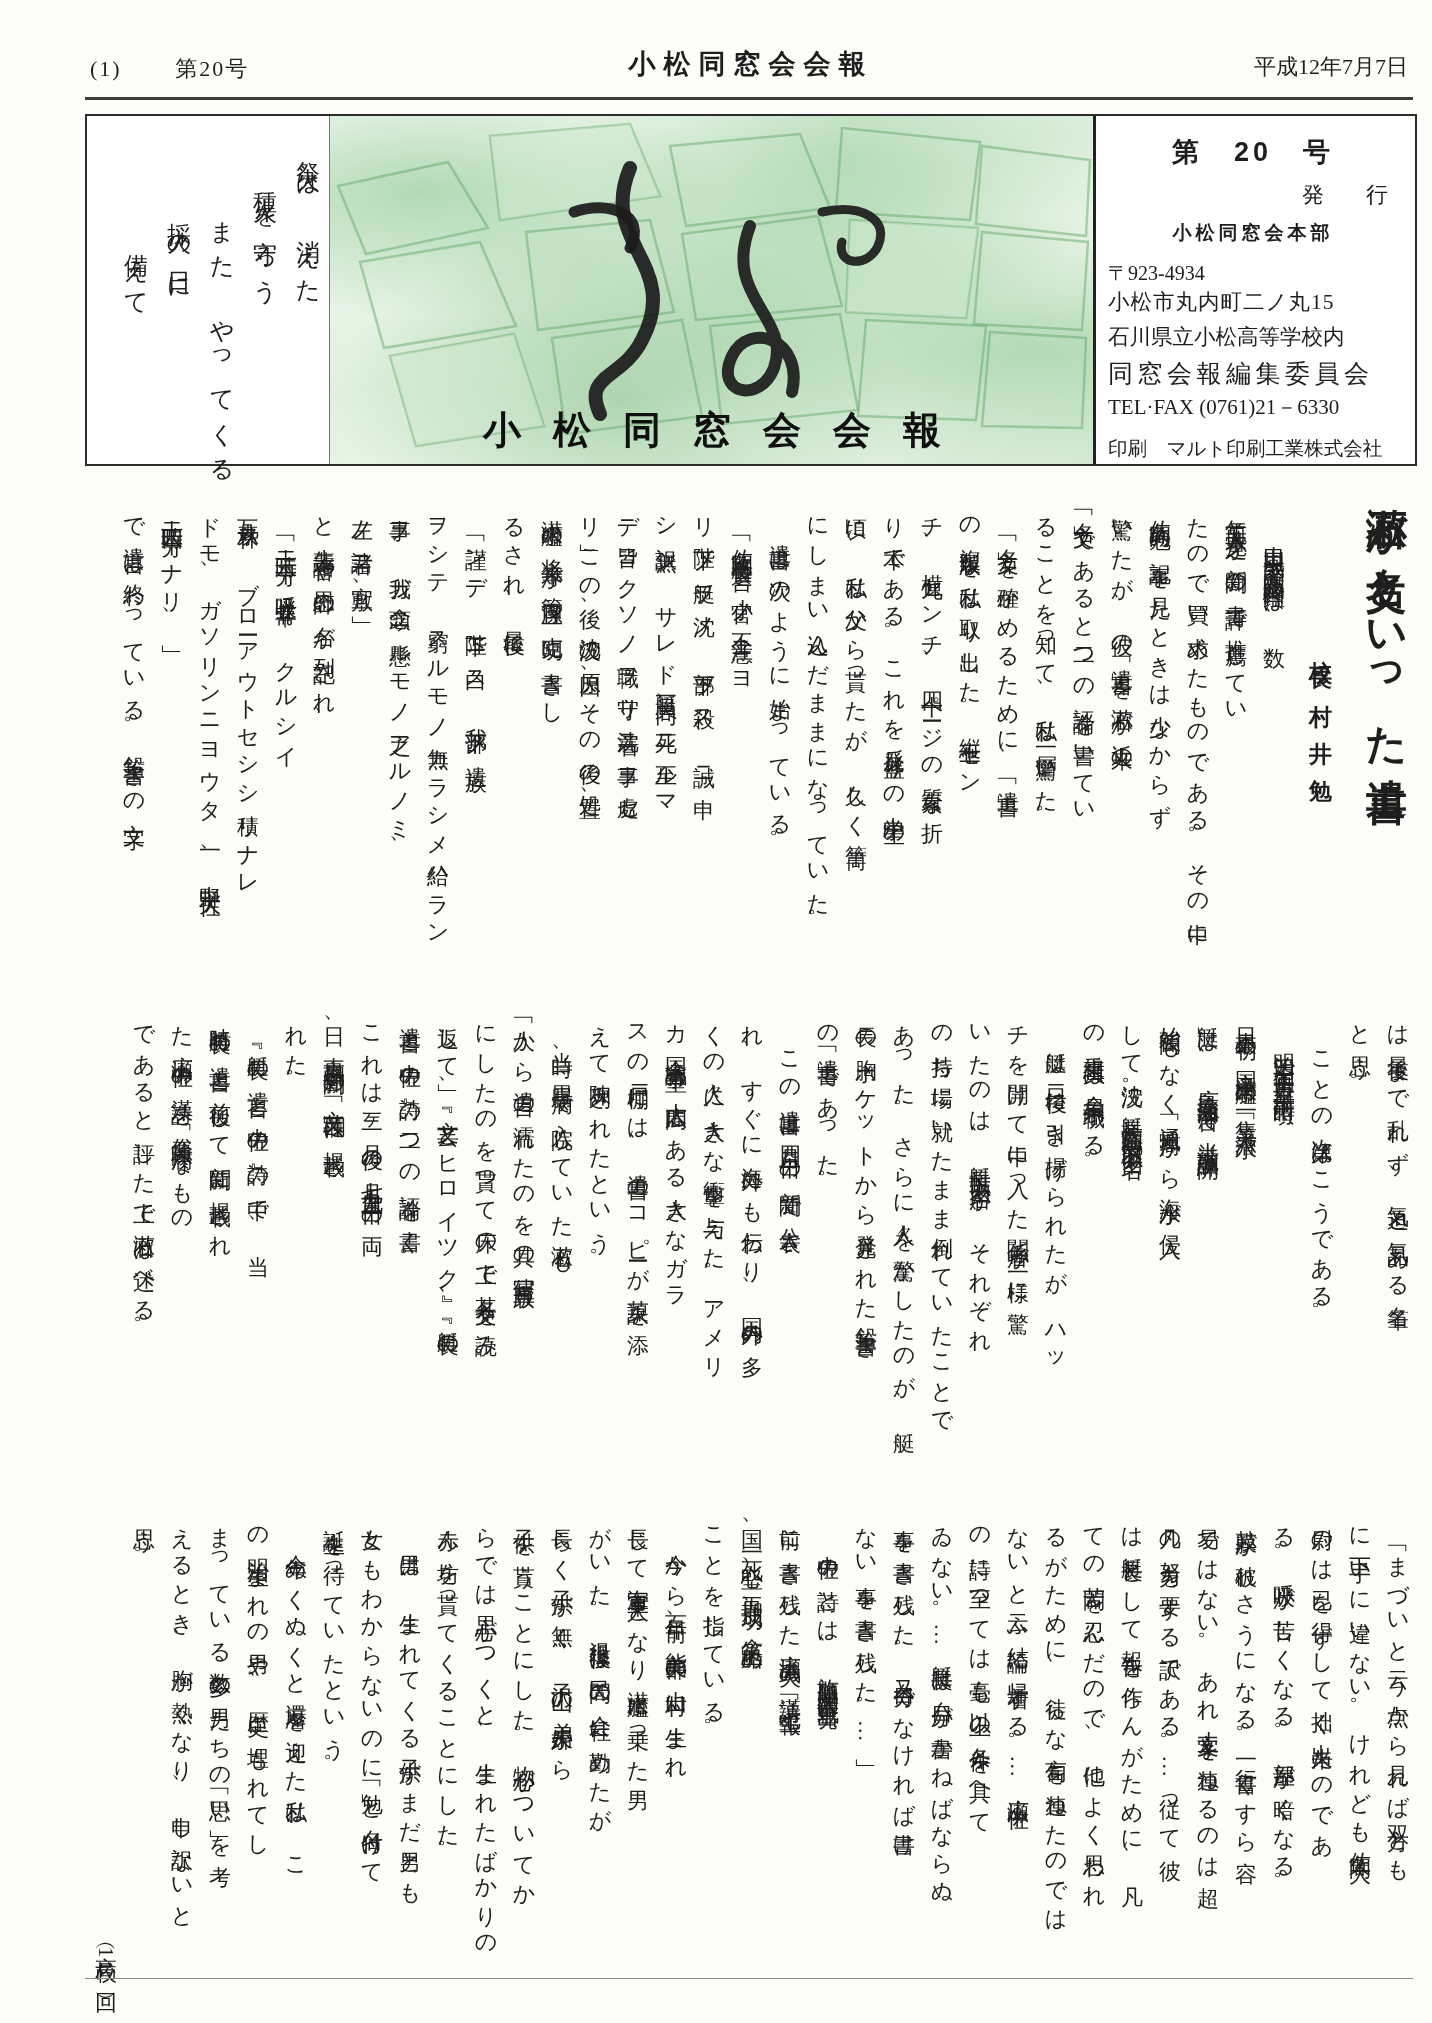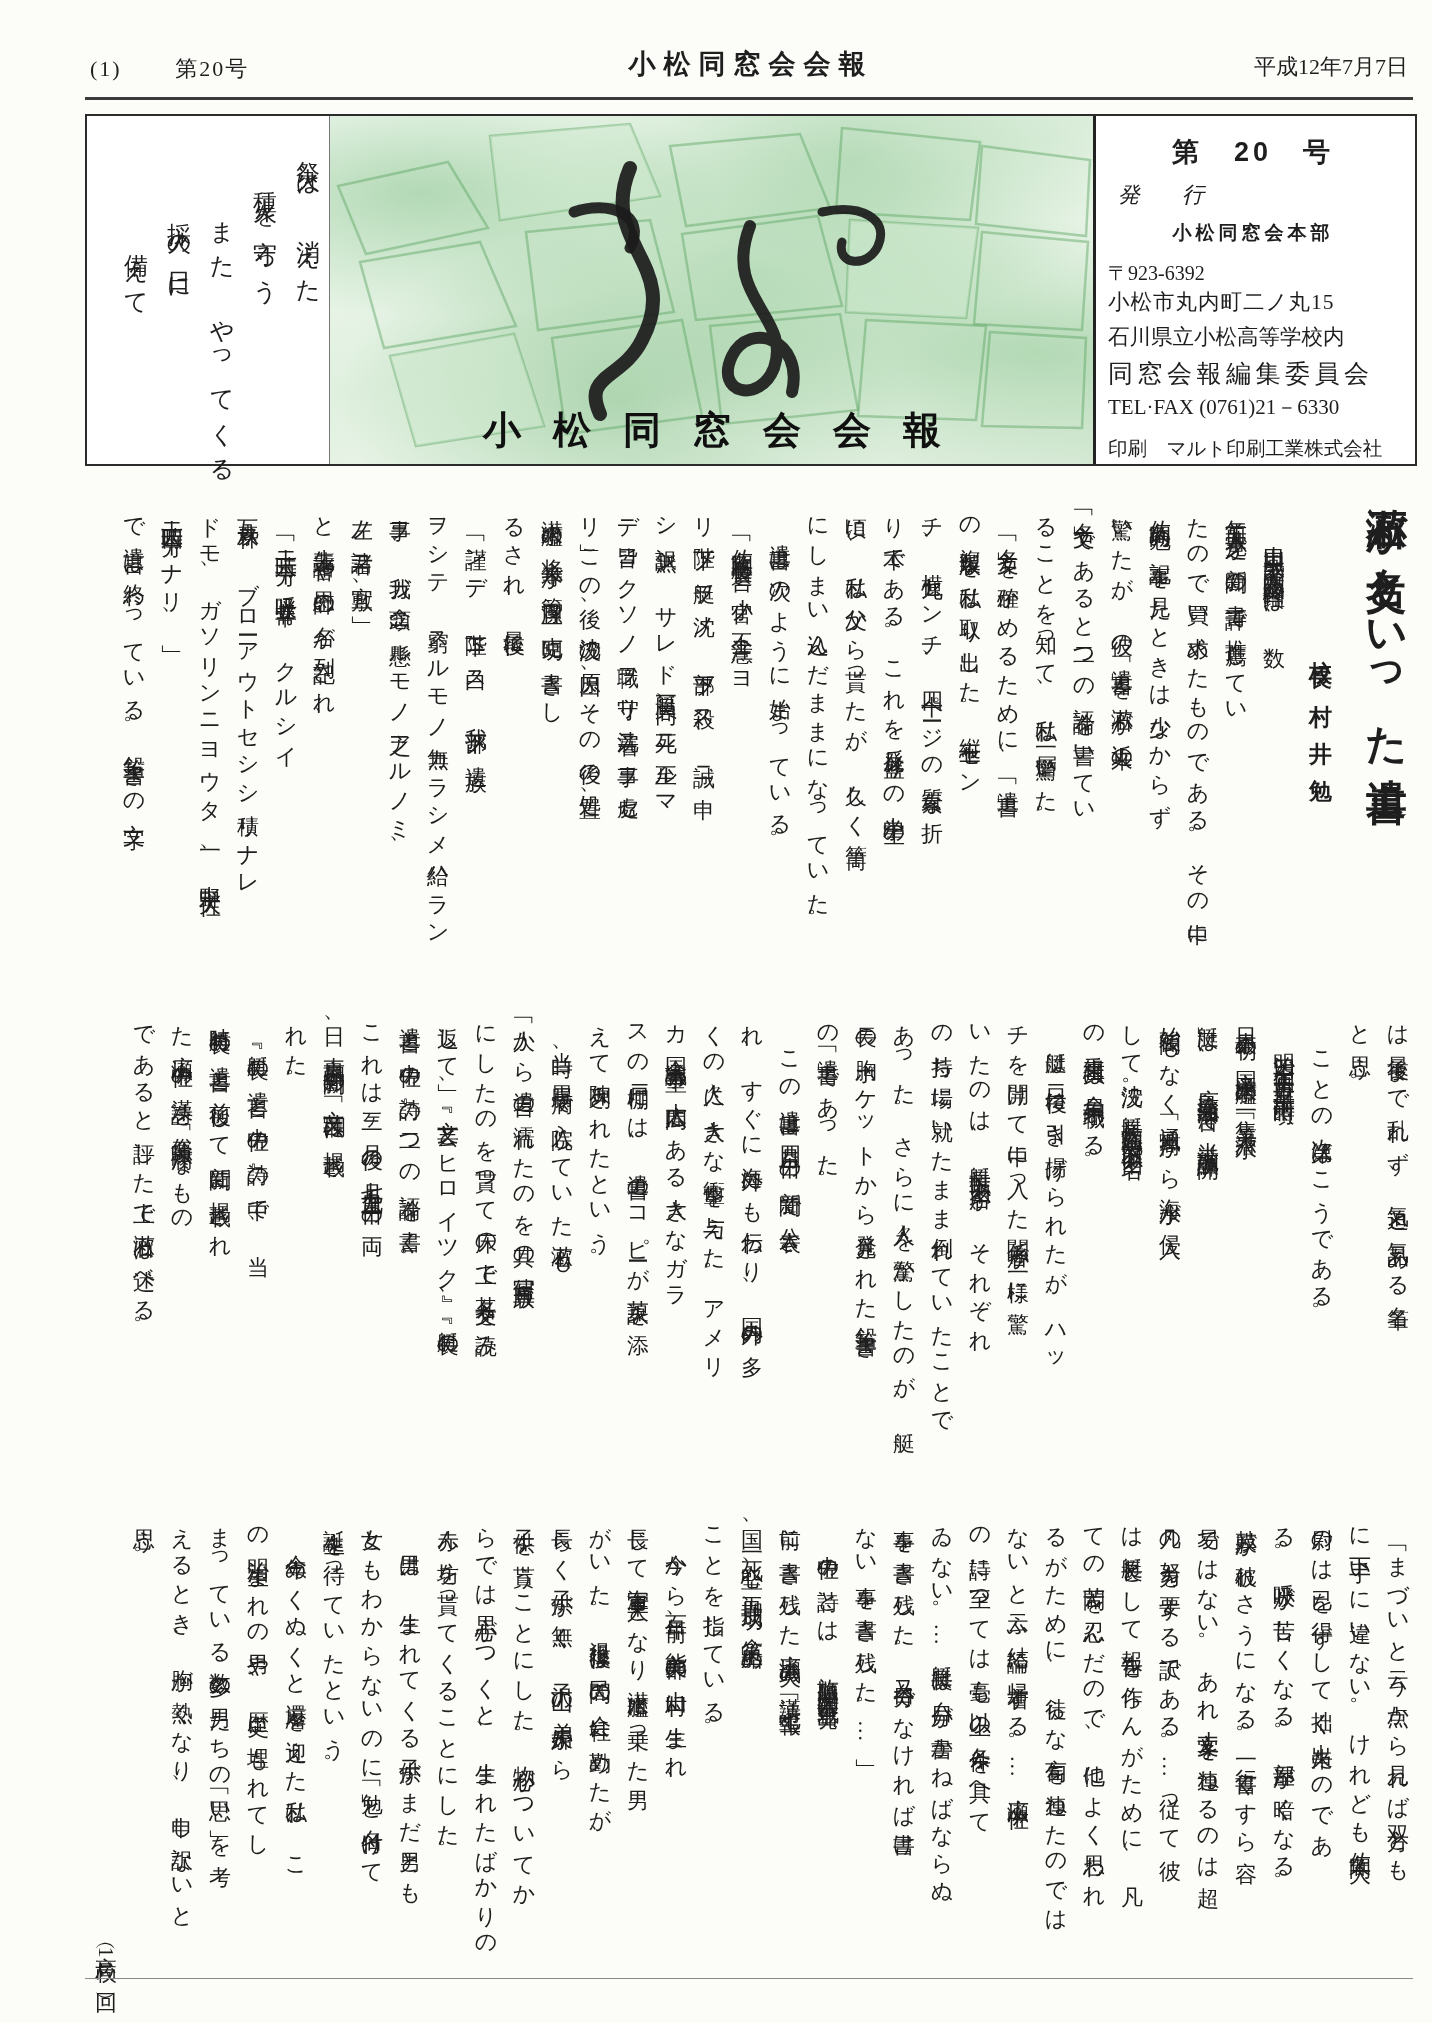--- a/index.html
+++ b/index.html
@@ -23,21 +23,21 @@
           radial-gradient(ellipse at 38% 82%, rgba(104,176,110,.46), rgba(104,176,110,0) 42%),
           radial-gradient(ellipse at 92% 68%, rgba(120,188,126,.48), rgba(120,188,126,0) 40%),
           radial-gradient(ellipse at 55% 45%, rgba(170,214,172,.5), rgba(170,214,172,0) 55%),
           linear-gradient(160deg,#f4faf3,#e0f0df 45%,#eef7ec 70%,#ddeddb);}
   .wall svg{position:absolute;left:0;top:0;}
   .banner-title{position:absolute;left:0;right:0;bottom:8px;text-align:center;
                 font-size:38px;font-weight:bold;letter-spacing:32px;text-indent:32px;color:#101010;}
   .pubinfo{position:absolute;left:1006px;right:0;top:0;bottom:0;border-left:1.5px solid #222;
            padding:18px 17px 8px 14px;font-size:21px;}
   .pi-issue{text-align:center;font-family:"Liberation Sans","DejaVu Sans",sans-serif;font-size:27px;font-weight:bold;letter-spacing:4px;}
-  .pi-label{text-align:left;font-family:"Liberation Sans","DejaVu Sans",sans-serif;font-size:22px;margin-top:10px;letter-spacing:10px;text-indent:10px;font-style:italic;}
+  .pi-label{text-align:right;font-family:"Liberation Sans","DejaVu Sans",sans-serif;font-size:22px;margin-top:10px;letter-spacing:10px;text-indent:10px;}
   .pi-pub{text-align:center;font-family:"Liberation Sans","DejaVu Sans",sans-serif;font-size:19px;font-weight:bold;margin-top:10px;letter-spacing:4px;}
   .pi-postal{margin-top:14px;font-size:20px;}
   .pi-addr1{font-size:21.5px;letter-spacing:1px;}
   .pi-addr2{font-size:21.5px;margin-top:6px;}
   .pi-comm{font-size:25px;margin-top:6px;letter-spacing:4.5px;}
   .pi-tel{font-size:21px;margin-top:3px;}
   .pi-printer{font-size:19.5px;margin-top:14px;}
   
   .article{position:absolute;top:470px;left:85px;width:1332px;height:1520px;}
   .a-title{position:absolute;top:6px;right:2px;writing-mode:vertical-rl;
@@ -102,21 +102,21 @@
           <path stroke-width="9" d="M492,96 C530,88 560,102 548,130 C538,152 506,150 512,126"></path>
         </g>
       </svg>
       <div class="banner-title">小松同窓会会報</div>
     </div>
 
     <div class="pubinfo">
       <div class="pi-issue">第　20　号</div>
       <div class="pi-label">発　行</div>
       <div class="pi-pub">小松同窓会本部</div>
-      <div class="pi-postal">〒923-6392</div>
+      <div class="pi-postal">〒923-4934</div>
       <div class="pi-addr1">小松市丸内町二ノ丸15</div>
       <div class="pi-addr2">石川県立小松高等学校内</div>
       <div class="pi-comm">同窓会報編集委員会</div>
       <div class="pi-tel">TEL·FAX (0761)21－6330</div>
       <div class="pi-printer">印刷　マルト印刷工業株式会社</div>
     </div>
   </div>
 
   <div class="article">
     <div class="a-title">漱石が名文といった遺書</div>

